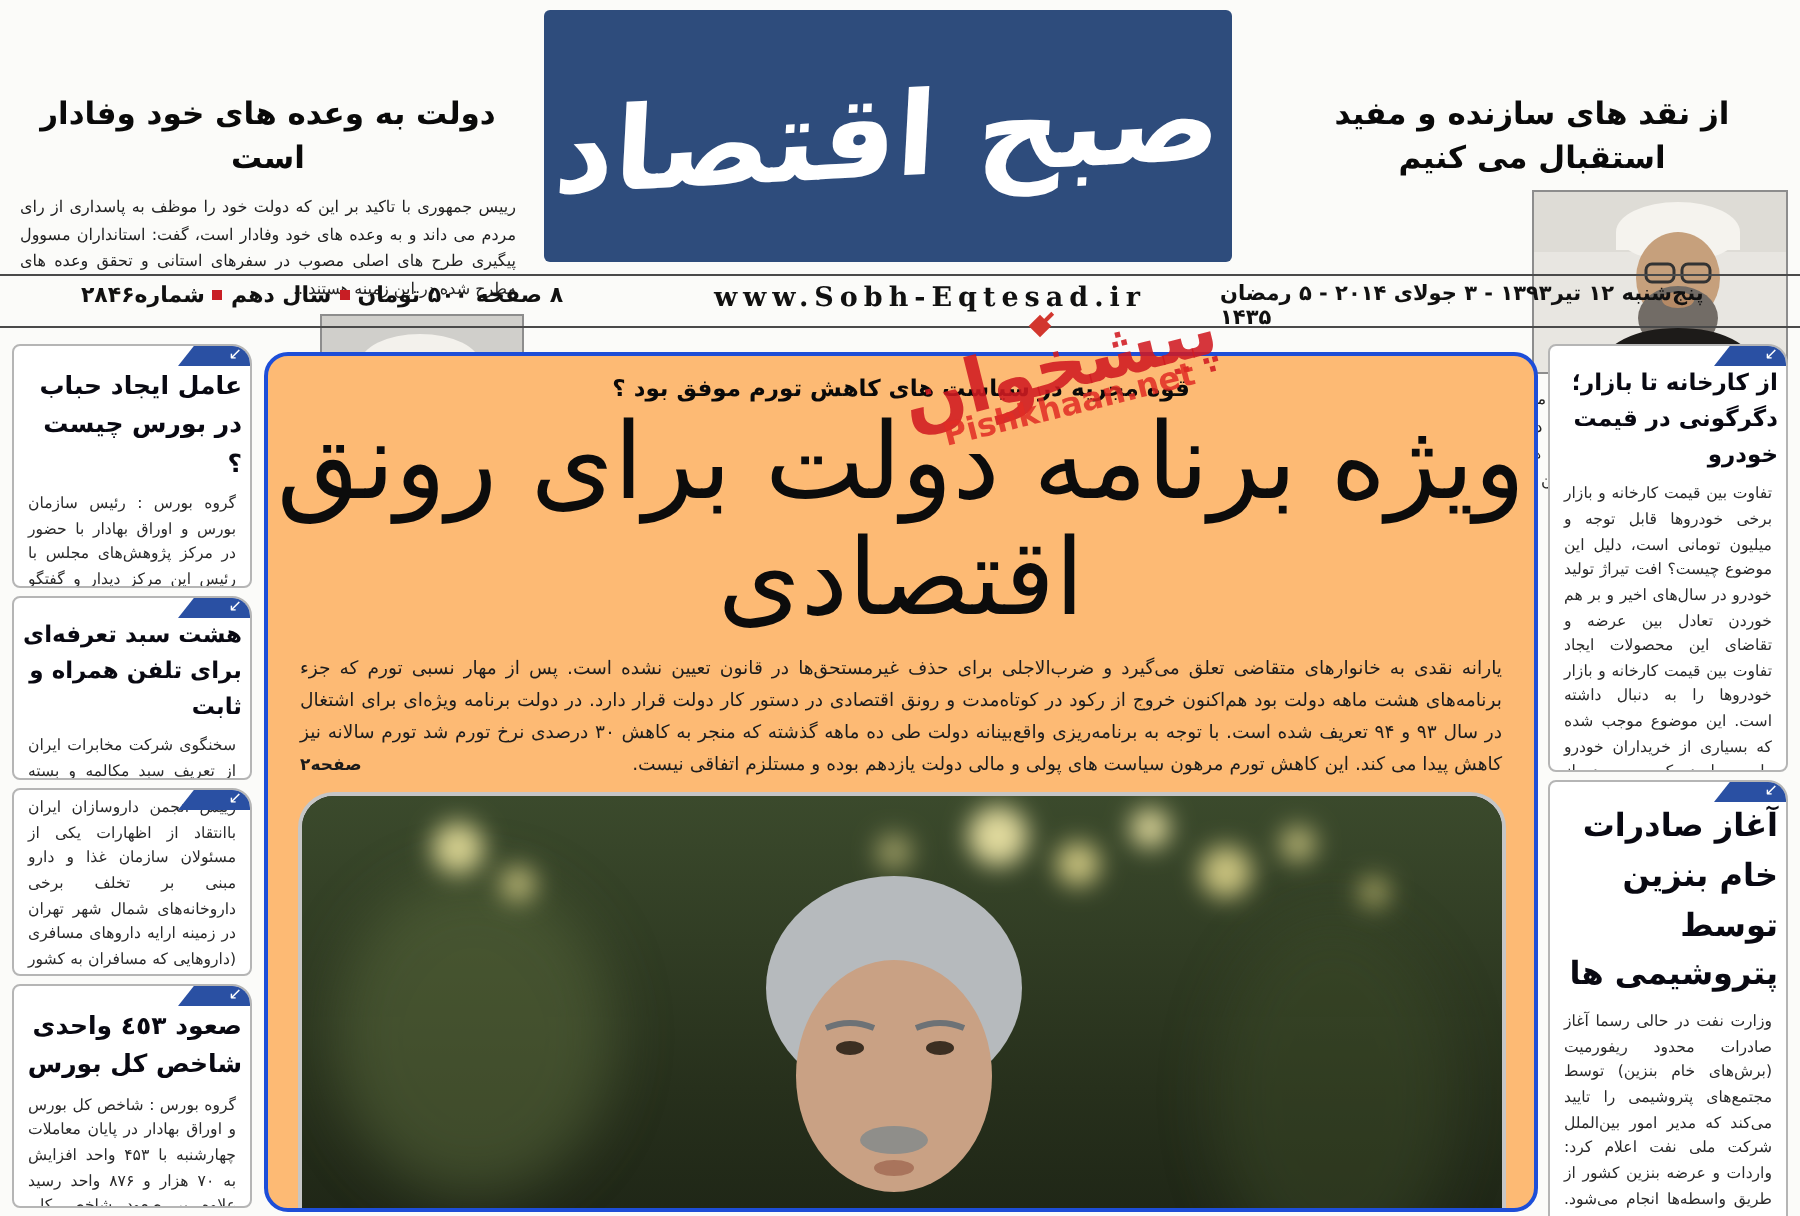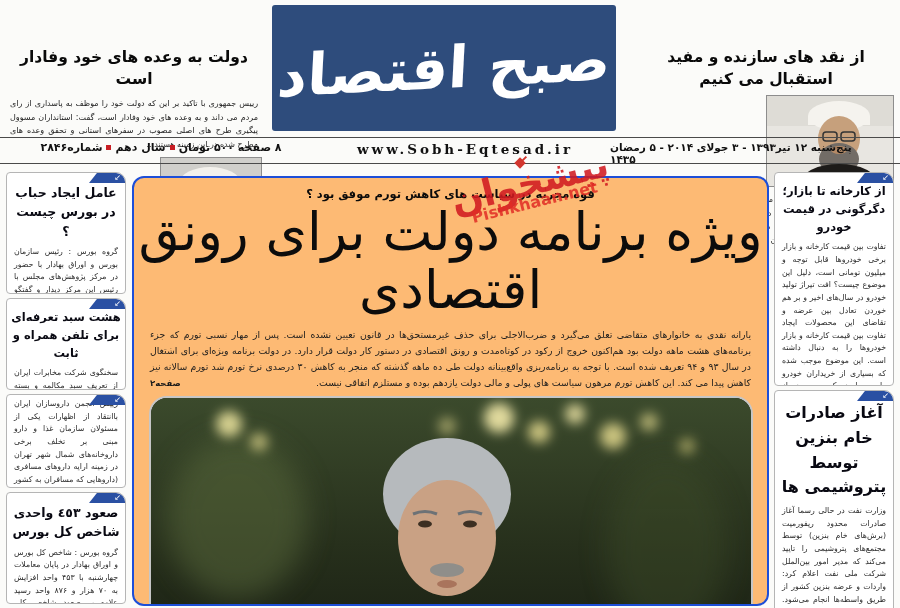--- a/index.html
+++ b/index.html
@@ -43,21 +43,21 @@
     position:absolute; width:120px; background:#fff;
     border:1px solid #b5b5b5; border-radius:4px 10px 4px 4px;
     overflow:hidden; display:flex; flex-direction:column;
   }
   .lcol { left:6px; } .rcol { left:774px; }
   .corner { position:absolute; top:0; left:auto; right:0; width:36px; height:10px;
     background:#2a50a3; border-radius:0 8px 0 0;
     clip-path:polygon(22% 0, 100% 0, 100% 100%, 0 100%);
     display:flex; align-items:center; justify-content:flex-start; }
   .corner .arr { color:#fff; font-size:8px; line-height:10px; padding-right:4px; transform:translateY(-0.5px); }
-  .sbox .t { font-weight:bold; font-size:12.5px; text-align:center; line-height:1.55; color:#090912; padding:10px 4px 2px; }
+  .sbox .t { font-weight:bold; font-size:12.5px; text-align:right; line-height:1.55; color:#090912; padding:10px 4px 2px; }
   .sbox .b { flex:1; font-size:7.8px; line-height:1.62; text-align:justify; color:#2a2a2a; padding:3px 7px 0; }
   
   #main-box {
     position:absolute; left:132px; top:176px; width:637px; height:430px;
     background:#fdba74; border:2px solid #1d4ed8; border-radius:12px; overflow:hidden;
   }
   #kicker { text-align:center; font-weight:bold; font-size:11.5px; margin-top:9px; color:#0a0a0a; }
   #headline { text-align:center; font-weight:normal; font-size:53px; line-height:1.1; color:#0c0c0c; margin-top:2px; }
   #lead-body { margin:7px 16px 0; font-size:9.3px; line-height:1.75; text-align:justify; color:#1c1c1c; }
   #lead-tag { margin:-14px 16px 0; text-align:left; font-size:8.5px; font-weight:bold; position:relative; z-index:1; }

